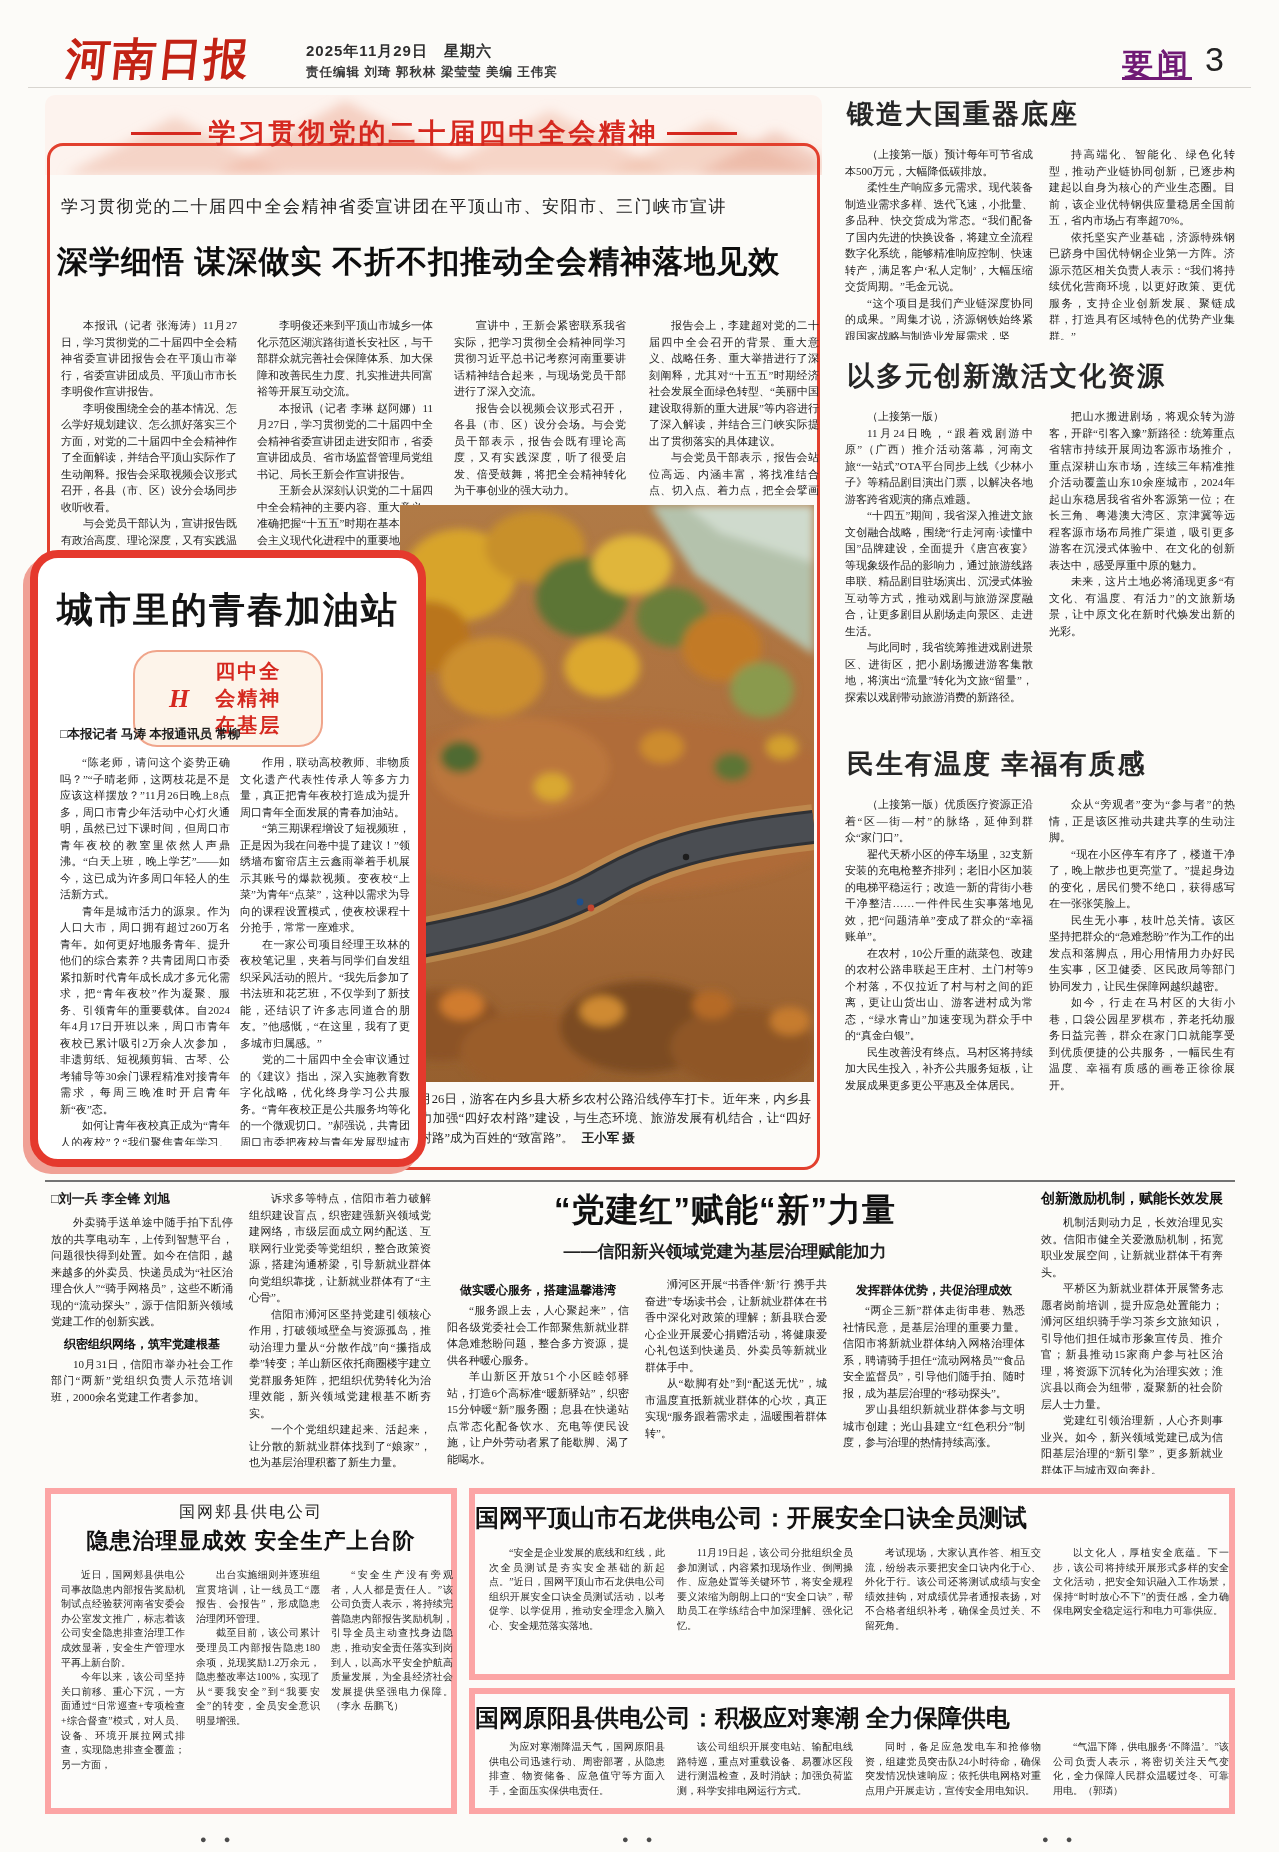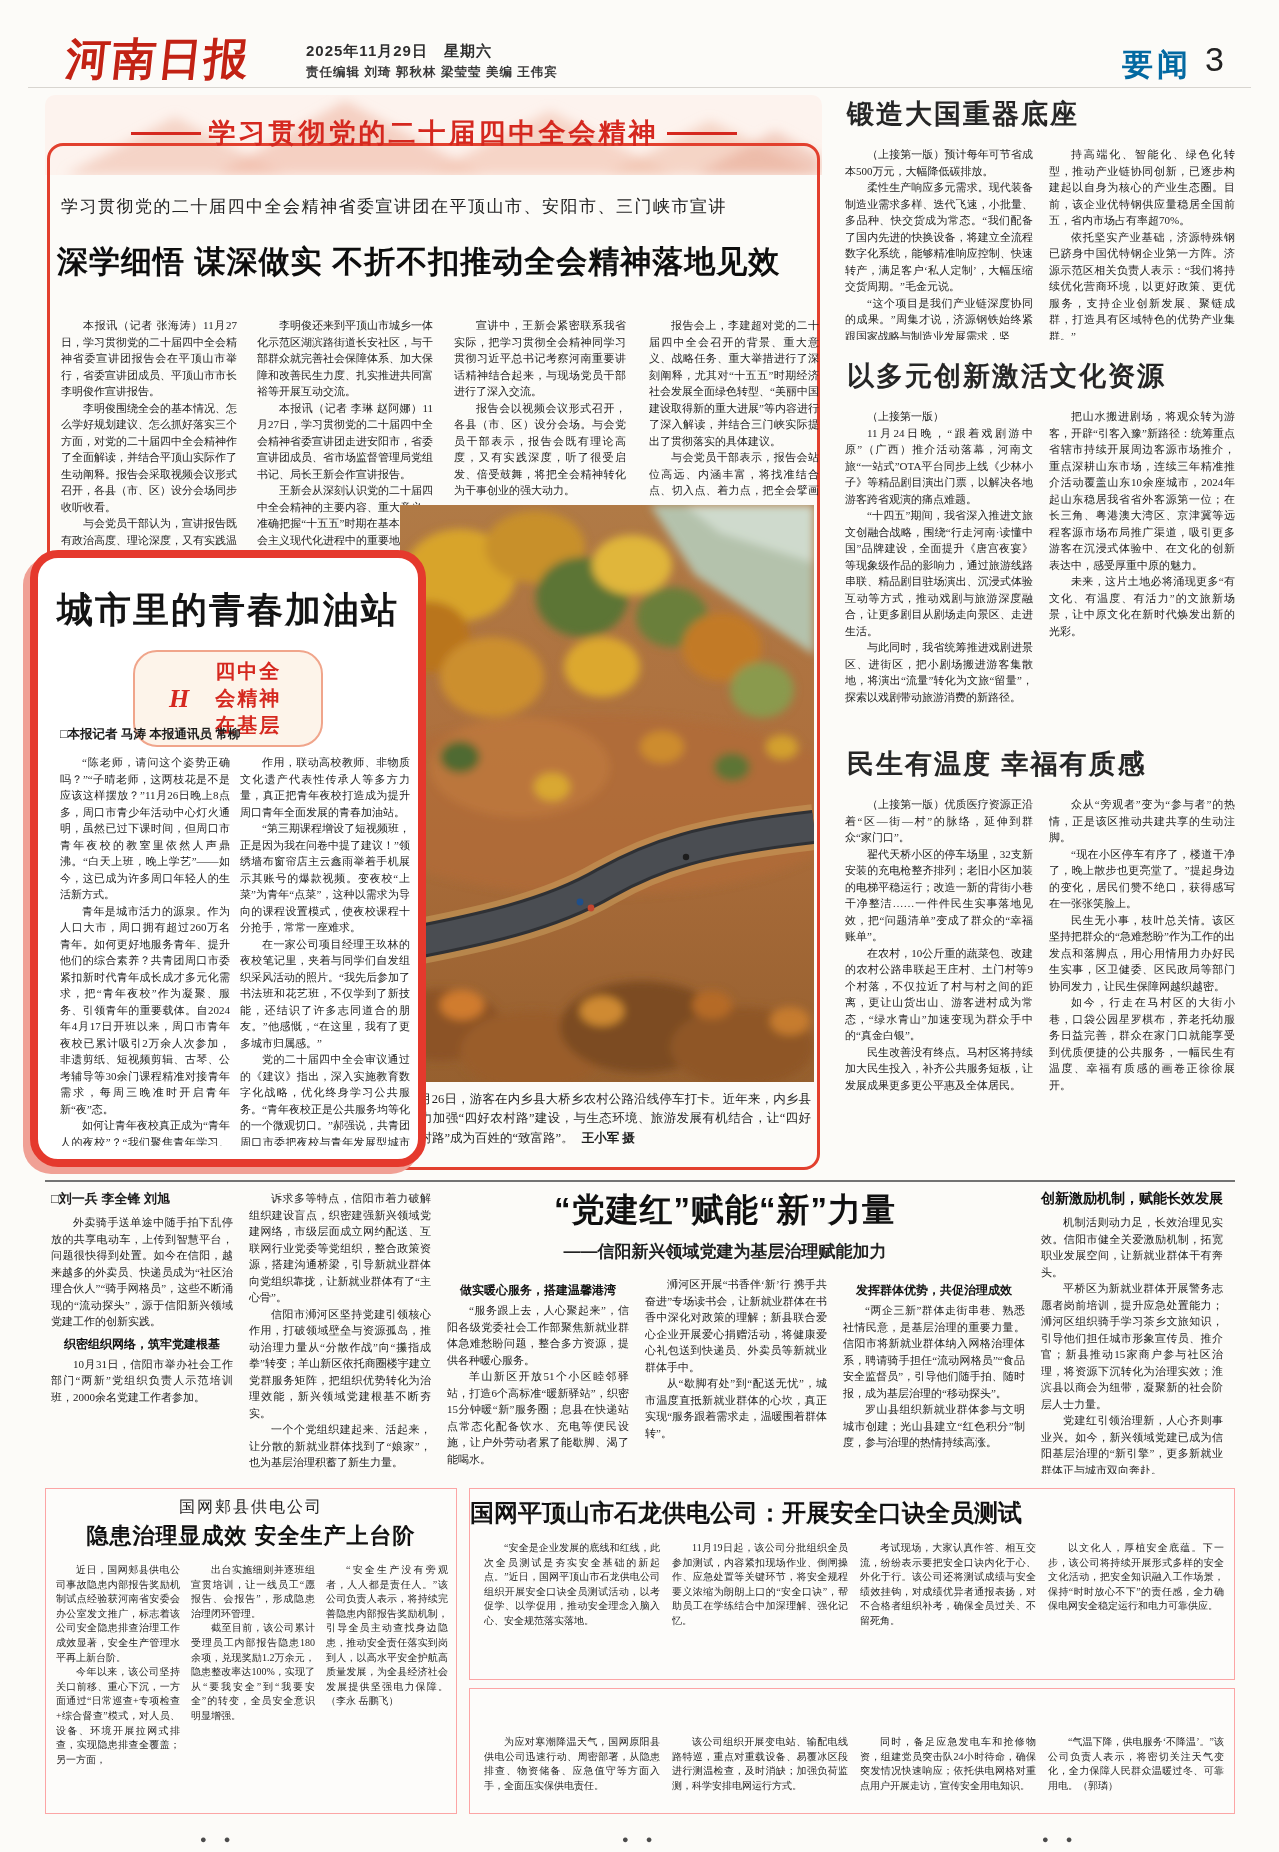--- a/index.html
+++ b/index.html
@@ -4,21 +4,21 @@
 <style>
   html,body{margin:0;padding:0;background:#e9e7e3;}
   #page{position:relative;width:1279px;height:1852px;background:#fcfbf8;margin:0 auto;
         font-family:"Liberation Sans",sans-serif;overflow:hidden;}
   .abs{position:absolute;}
   
   #logo{left:66px;top:30px;font-family:"Liberation Serif",serif;font-weight:900;
         font-size:44px;color:#c22214;transform:skewX(-6deg);letter-spacing:2px;}
   #dateline{left:306px;top:42px;font-size:15px;font-weight:bold;color:#2e2e2e;letter-spacing:1px;}
   #editors{left:306px;top:64px;font-size:12.5px;font-weight:bold;color:#3a3a3a;letter-spacing:1px;}
-  #section-name{left:1122px;top:44px;font-family:"Liberation Serif",serif;font-weight:900;font-size:31px;color:#0369a1;letter-spacing:4px;}
+  #section-name{left:1122px;top:44px;font-family:"Liberation Serif",serif;font-weight:900;font-size:31px;color:#701a75;letter-spacing:4px;text-decoration:underline;}
   #page-no{left:1205px;top:40px;font-size:34px;color:#222;}
   #header-rule{left:28px;top:87px;width:1223px;height:1px;background:#d8d5d0;}
   
   #lead{left:45px;top:95px;width:777px;height:1075px;}
   #banner-bg{left:0;top:0;width:777px;height:80px;overflow:hidden;border-radius:10px 10px 0 0;}
   #lead-frame{left:2px;top:48px;width:767px;height:1021px;border:3px solid #e2402e;border-radius:16px;}
   #banner-title{left:0;top:20px;width:777px;display:flex;align-items:center;justify-content:center;gap:8px;}
   #banner-title .slog{font-size:27px;font-weight:900;color:#d5281f;letter-spacing:3px;}
   .ban-line{width:70px;height:3px;background:#d5281f;}
   #kicker{left:16px;top:100px;width:748px;font-size:17px;color:#222;letter-spacing:1.5px;font-weight:500;}
@@ -62,21 +62,21 @@
   #party-dek{left:400px;top:58px;width:560px;text-align:center;font-size:17px;font-weight:600;color:#222;}
   #party-c1{left:6px;top:32px;width:182px;height:260px;}
   #party-c2{left:204px;top:8px;width:182px;height:284px;}
   #party-c3{left:402px;top:94px;width:182px;height:198px;}
   #party-c4{left:600px;top:94px;width:182px;height:198px;}
   #party-c5{left:798px;top:94px;width:182px;height:198px;}
   #party-c6h{left:996px;top:8px;width:182px;text-align:center;font-size:14px;font-weight:bold;color:#111;}
   #party-c6{left:996px;top:32px;width:182px;height:260px;}
   
   #power{left:45px;top:1488px;width:1190px;height:326px;}
-  .pbox{position:absolute;border:1px solid #fca5a5;box-sizing:border-box;background:#fdfcfa;}
+  .pbox{position:absolute;border:6px solid #fca5a5;box-sizing:border-box;background:#fdfcfa;}
   #jx-box{left:0;top:0;width:412px;height:326px;}
   #jx-org{left:0;top:8px;width:100%;text-align:center;font-size:16px;color:#1e1e1e;letter-spacing:2px;}
   #jx-title{left:0;top:32px;width:100%;text-align:center;font-size:22px;font-weight:900;color:#111;letter-spacing:1px;}
   #sl-box{left:424px;top:0;width:766px;height:192px;}
   #yy-box{left:424px;top:200px;width:766px;height:126px;}
   .p-title{position:absolute;left:0;top:8px;width:100%;text-align:left;font-size:24px;font-weight:700;color:#111;white-space:nowrap;}
   .pcol{font-size:10px;line-height:1.46;color:#262626;}
   #jx-c1{left:10px;top:74px;width:124px;height:240px;} #jx-c2{left:145px;top:74px;width:124px;height:240px;}
   #jx-c3{left:280px;top:74px;width:122px;height:240px;}
   #sl-c1{left:14px;top:52px;width:176px;height:130px;} #sl-c2{left:202px;top:52px;width:176px;height:130px;}
@@ -322,20 +322,21 @@
           <p>11月19日起，该公司分批组织全员参加测试，内容紧扣现场作业、倒闸操作、应急处置等关键环节，将安全规程要义浓缩为朗朗上口的“安全口诀”，帮助员工在学练结合中加深理解、强化记忆。</p>
         </div>
       <div class="col pcol" id="sl-c3">
           <p>考试现场，大家认真作答、相互交流，纷纷表示要把安全口诀内化于心、外化于行。该公司还将测试成绩与安全绩效挂钩，对成绩优异者通报表扬，对不合格者组织补考，确保全员过关、不留死角。</p>
         </div>
       <div class="col pcol" id="sl-c4">
           <p>以文化人，厚植安全底蕴。下一步，该公司将持续开展形式多样的安全文化活动，把安全知识融入工作场景，保持“时时放心不下”的责任感，全力确保电网安全稳定运行和电力可靠供应。</p>
         </div>
     </div>
     <div class="pbox" id="yy-box">
+      <div class="p-title">国网原阳县供电公司：积极应对寒潮 全力保障供电</div>
       <div class="col pcol" id="yy-c1">
           <p>为应对寒潮降温天气，国网原阳县供电公司迅速行动、周密部署，从隐患排查、物资储备、应急值守等方面入手，全面压实保供电责任。</p>
         </div>
       <div class="col pcol" id="yy-c2">
           <p>该公司组织开展变电站、输配电线路特巡，重点对重载设备、易覆冰区段进行测温检查，及时消缺；加强负荷监测，科学安排电网运行方式。</p>
         </div>
       <div class="col pcol" id="yy-c3">
           <p>同时，备足应急发电车和抢修物资，组建党员突击队24小时待命，确保突发情况快速响应；依托供电网格对重点用户开展走访，宣传安全用电知识。</p>
         </div>
       <div class="col pcol" id="yy-c4">

